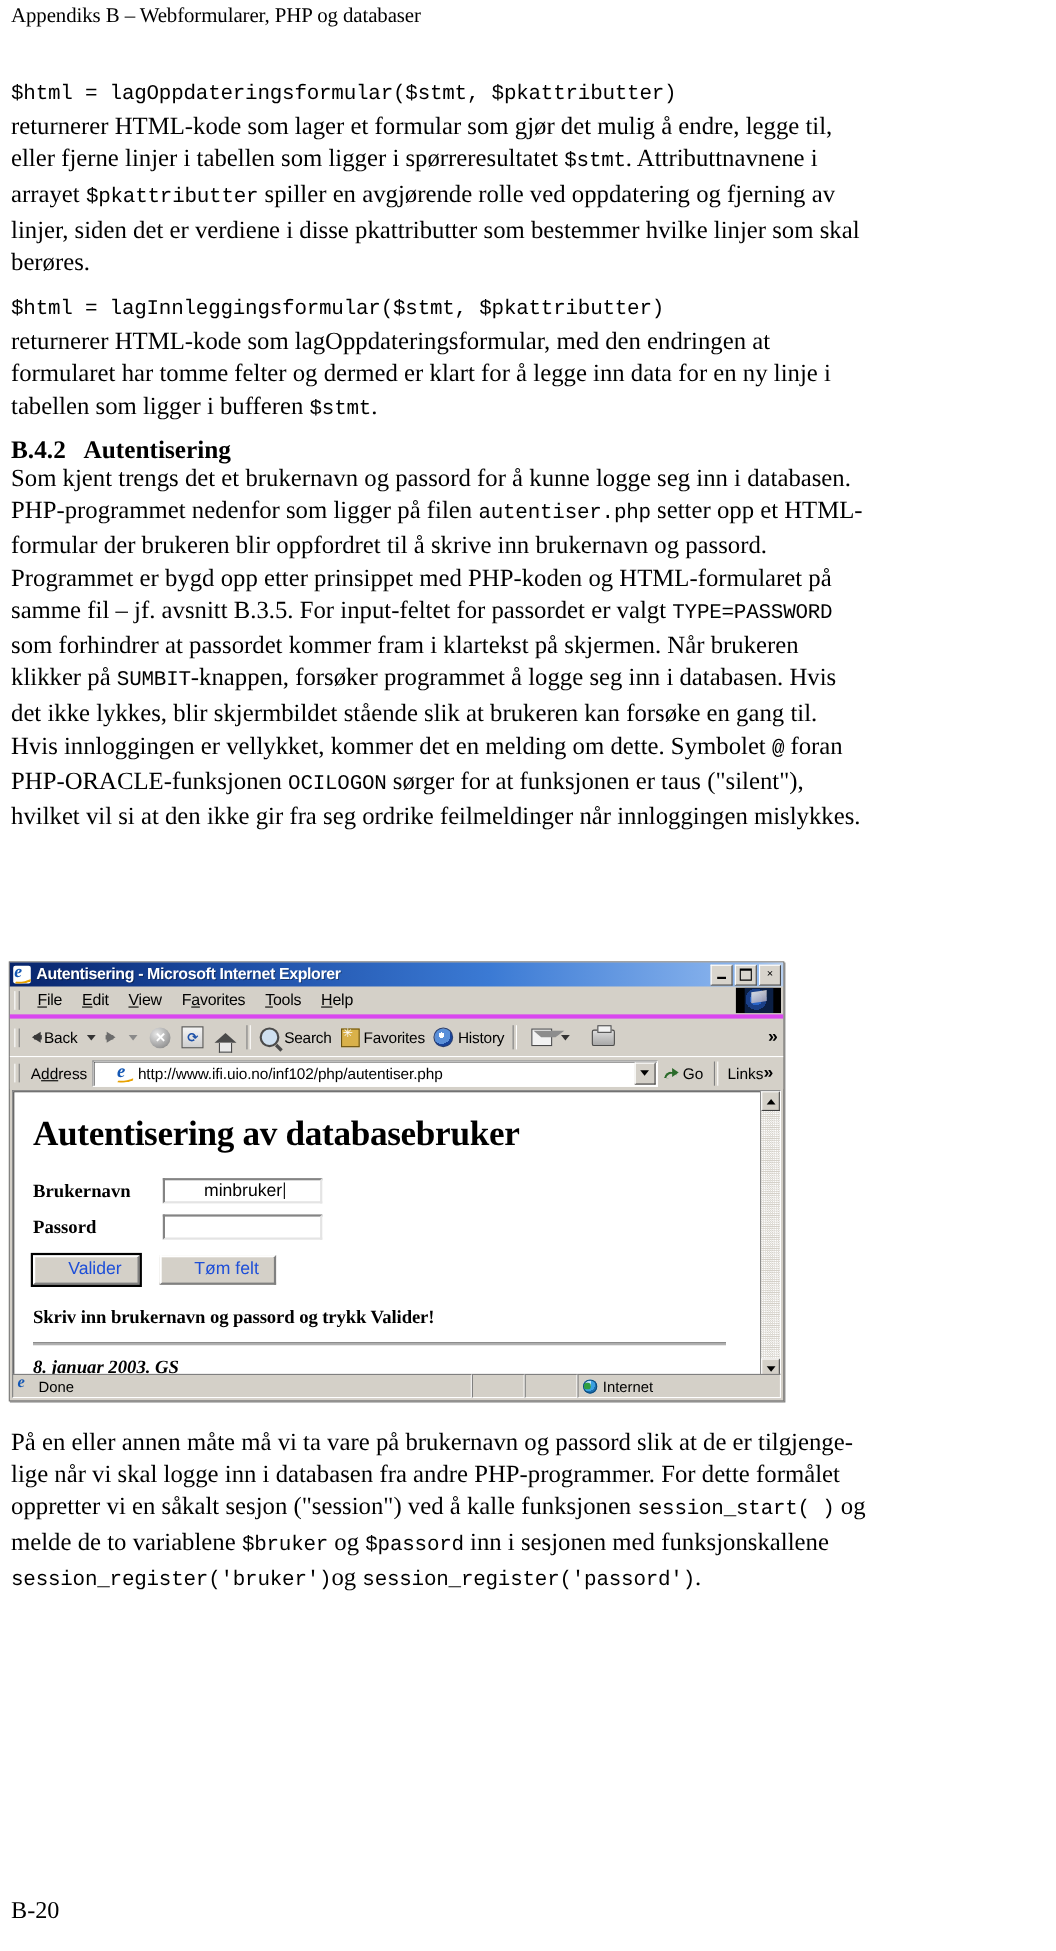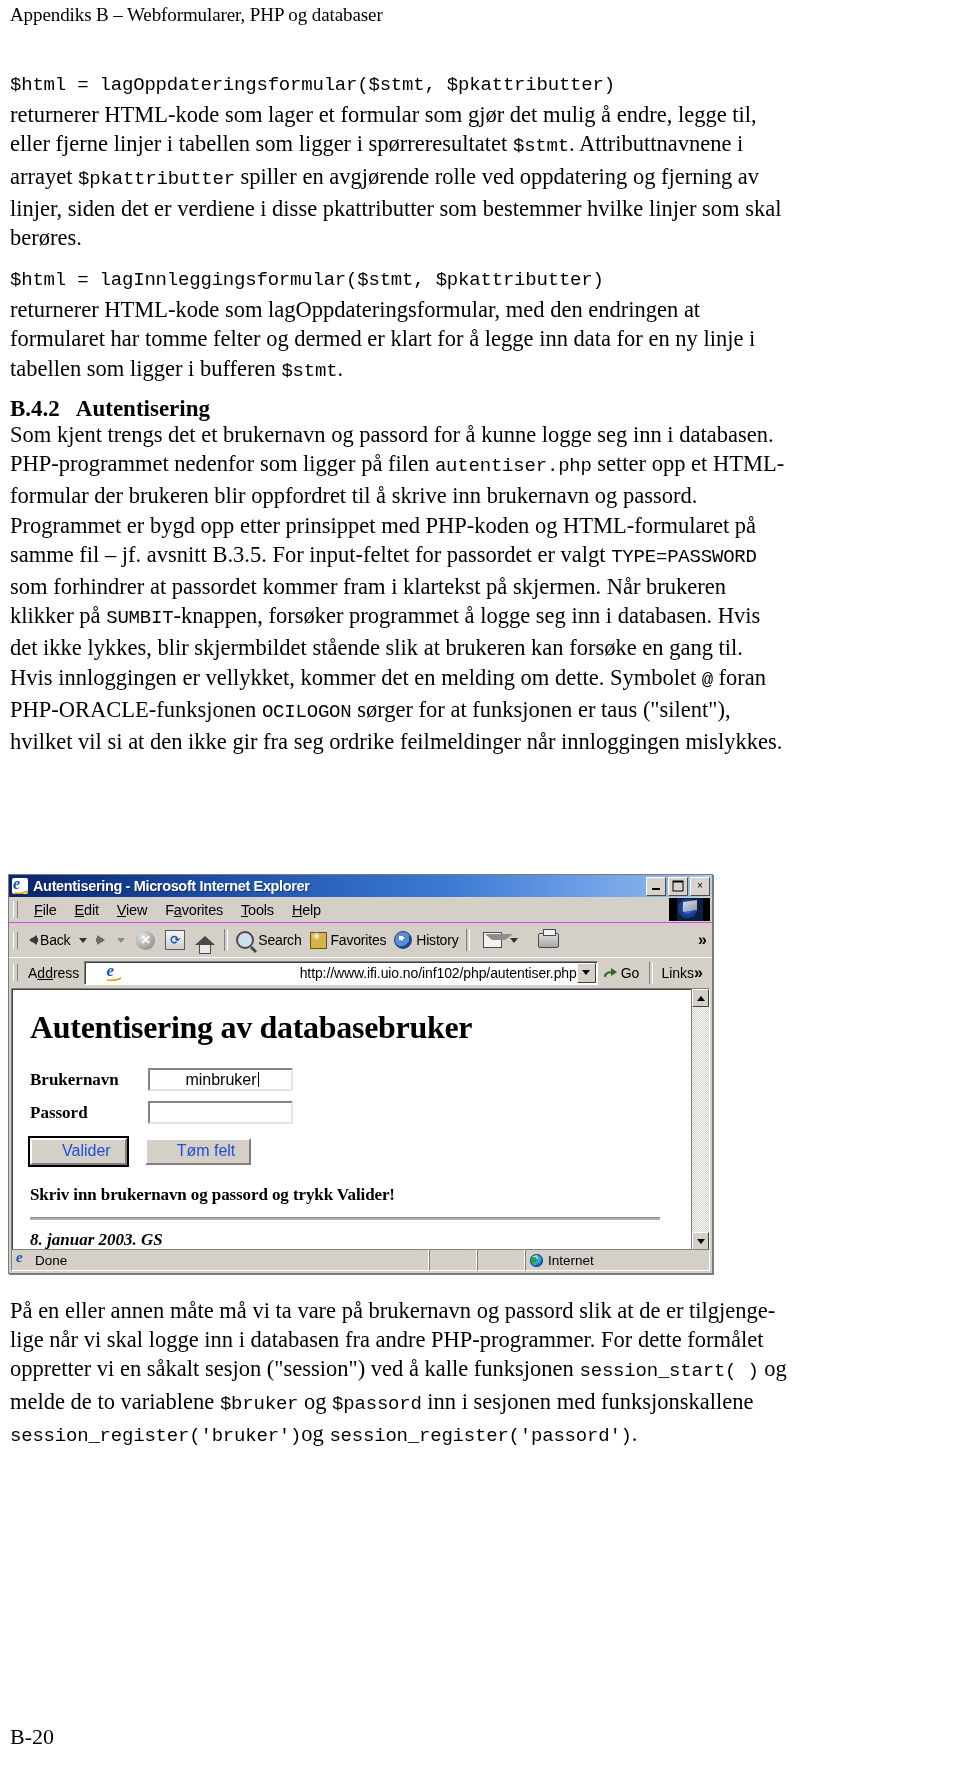--- a/index.html
+++ b/index.html
@@ -186,21 +186,21 @@
     background: linear-gradient(160deg, #e8e8e8, #a0a0b8);
     transform: skewY(-8deg);
     opacity: .9;
   }
 
   .toolbar {
     height: 34px;
     display: flex;
     align-items: center;
     background: #d4d0c8;
-    border-top: 1px solid #d946ef;
+    border-top: 4px solid #d946ef;
     padding-left: 4px;
   }
   .tbtn {
     display: flex;
     align-items: center;
     height: 30px;
     padding: 0 4px;
     font-size: 14px;
     color: #000;
     white-space: nowrap;
@@ -326,21 +326,20 @@
   .addrfield {
     flex: 1 1 auto;
     display: flex; align-items: center;
     height: 22px;
     background: #ffffff;
     border: 1px solid;
     border-color: #808080 #ffffff #ffffff #808080;
     box-shadow: inset 1px 1px 0 #404040;
     padding-left: 20px;
     min-width: 0;
-    text-align: right;
   }
   .addr-ie {
     width: 16px; height: 16px; flex: 0 0 auto; margin-right: 4px;
     position: relative; overflow: hidden;
   }
   .addr-ie::before {
     content: "e"; position: absolute; left: 1px; top: -4px;
     font-family: "Liberation Serif", serif; font-style: italic;
     font-weight: bold; font-size: 17px; color: #1457b4;
   }

